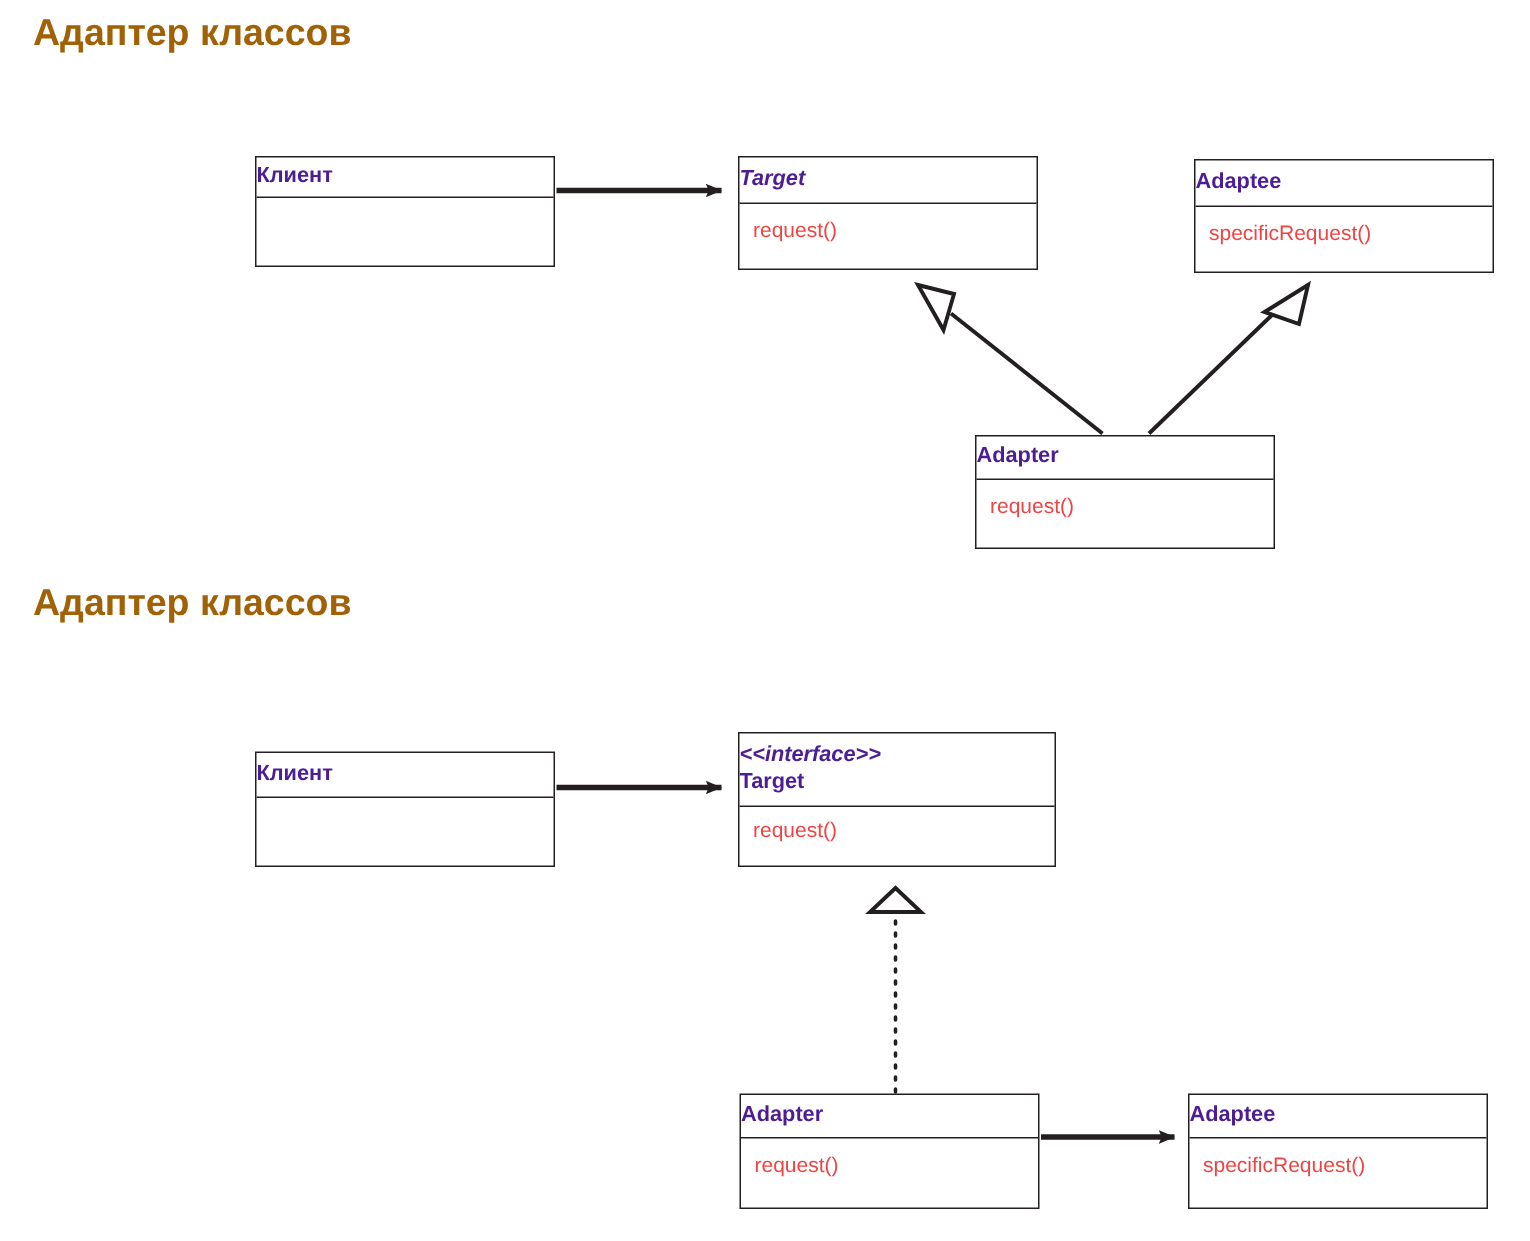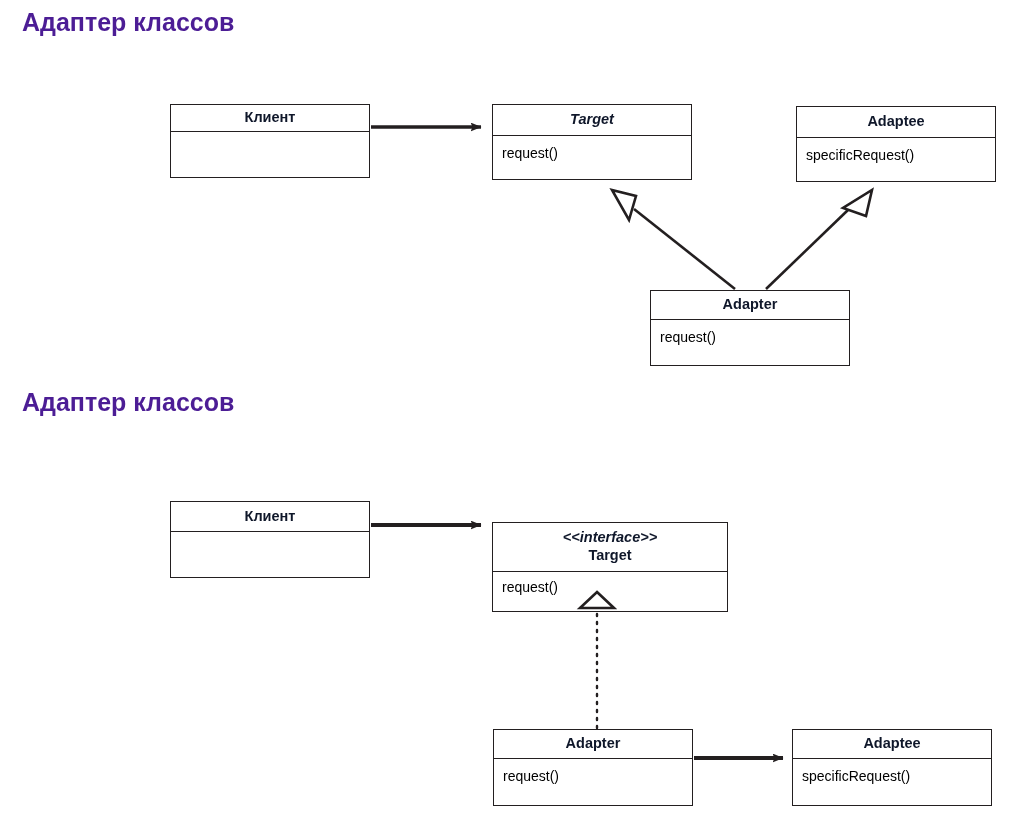--- a/index.html
+++ b/index.html
@@ -12,61 +12,61 @@
     height: 827px;
     position: relative;
     font-family: "Liberation Sans", sans-serif;
     color: #231f20;
     overflow: hidden;
   }
   .section-title {
     position: absolute;
     font-size: 25px;
     font-weight: bold;
-    color: #4c1d95;
+    color: #a16207;
     letter-spacing: 0px;
     white-space: nowrap;
   }
   #title-class-adapter { left: 22px; top: 8px; }
   #title-object-adapter { left: 22px; top: 388px; }
 
   
   .uml-box {
     position: absolute;
     box-sizing: border-box;
     border: 1.6px solid #231f20;
     background: #ffffff;
   }
   .uml-header {
     box-sizing: border-box;
     border-bottom: 1.6px solid #231f20;
     text-align: center;
     font-weight: bold;
     font-size: 14.5px;
-    color: #0f172a;
+    color: #4c1d95;
     display: flex;
     flex-direction: column;
-    align-items: center;
+    align-items: flex-start;
     justify-content: center;
     line-height: 1.22;
   }
   .uml-header.italic { font-style: italic; }
   .uml-header .stereotype {
     font-style: italic;
     font-weight: bold;
     font-size: 14.5px;
   }
   .uml-header .typename {
     font-weight: bold;
     font-size: 14.5px;
   }
   .uml-body {
     box-sizing: border-box;
     font-size: 14px;
-    color: #000000;
+    color: #ef4444;
     padding: 9px 0 0 9px;
     text-align: left;
   }
   .uml-body.empty { padding: 0; }
 
   
   #connectors {
     position: absolute;
     left: 0;
     top: 0;
@@ -116,21 +116,21 @@
   </div>
 </div>
 
 <div class="uml-box" style="left:170px; top:501px; width:200px; height:77px;">
   <div class="uml-header" style="height:30px;">
     <span class="typename" style="font-style:normal;">Клиент</span>
   </div>
   <div class="uml-body empty" style="height:47px;"></div>
 </div>
 
-<div class="uml-box" style="left:492px; top:522px; width:236px; height:90px;">
+<div class="uml-box" style="left:492px; top:488px; width:212px; height:90px;">
   <div class="uml-header" style="height:49px;">
     <span class="stereotype">&lt;&lt;interface&gt;&gt;</span>
     <span class="typename">Target</span>
   </div>
   <div class="uml-body" style="height:41px; padding-top:7px;">
     <div>request()</div>
   </div>
 </div>
 
 <div class="uml-box" style="left:493px; top:729px; width:200px; height:77px;">

